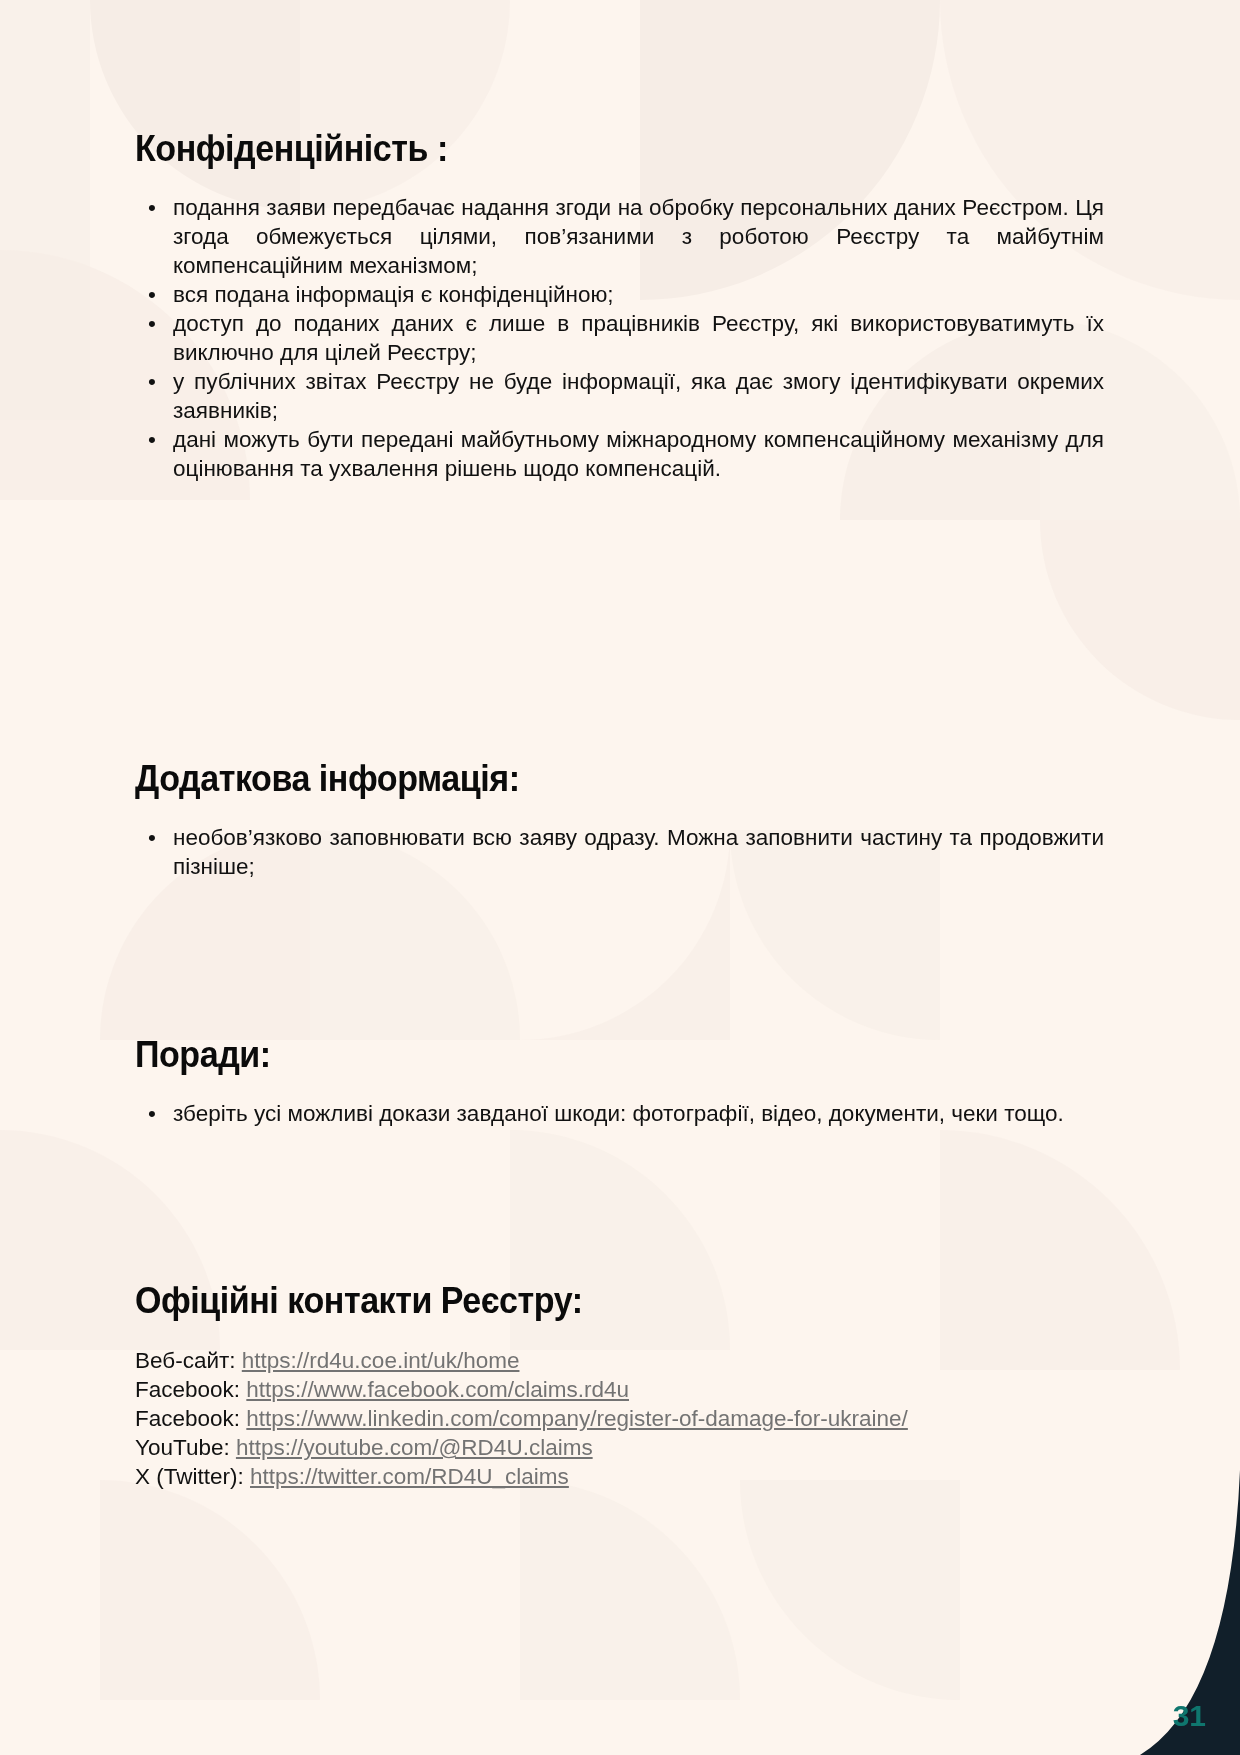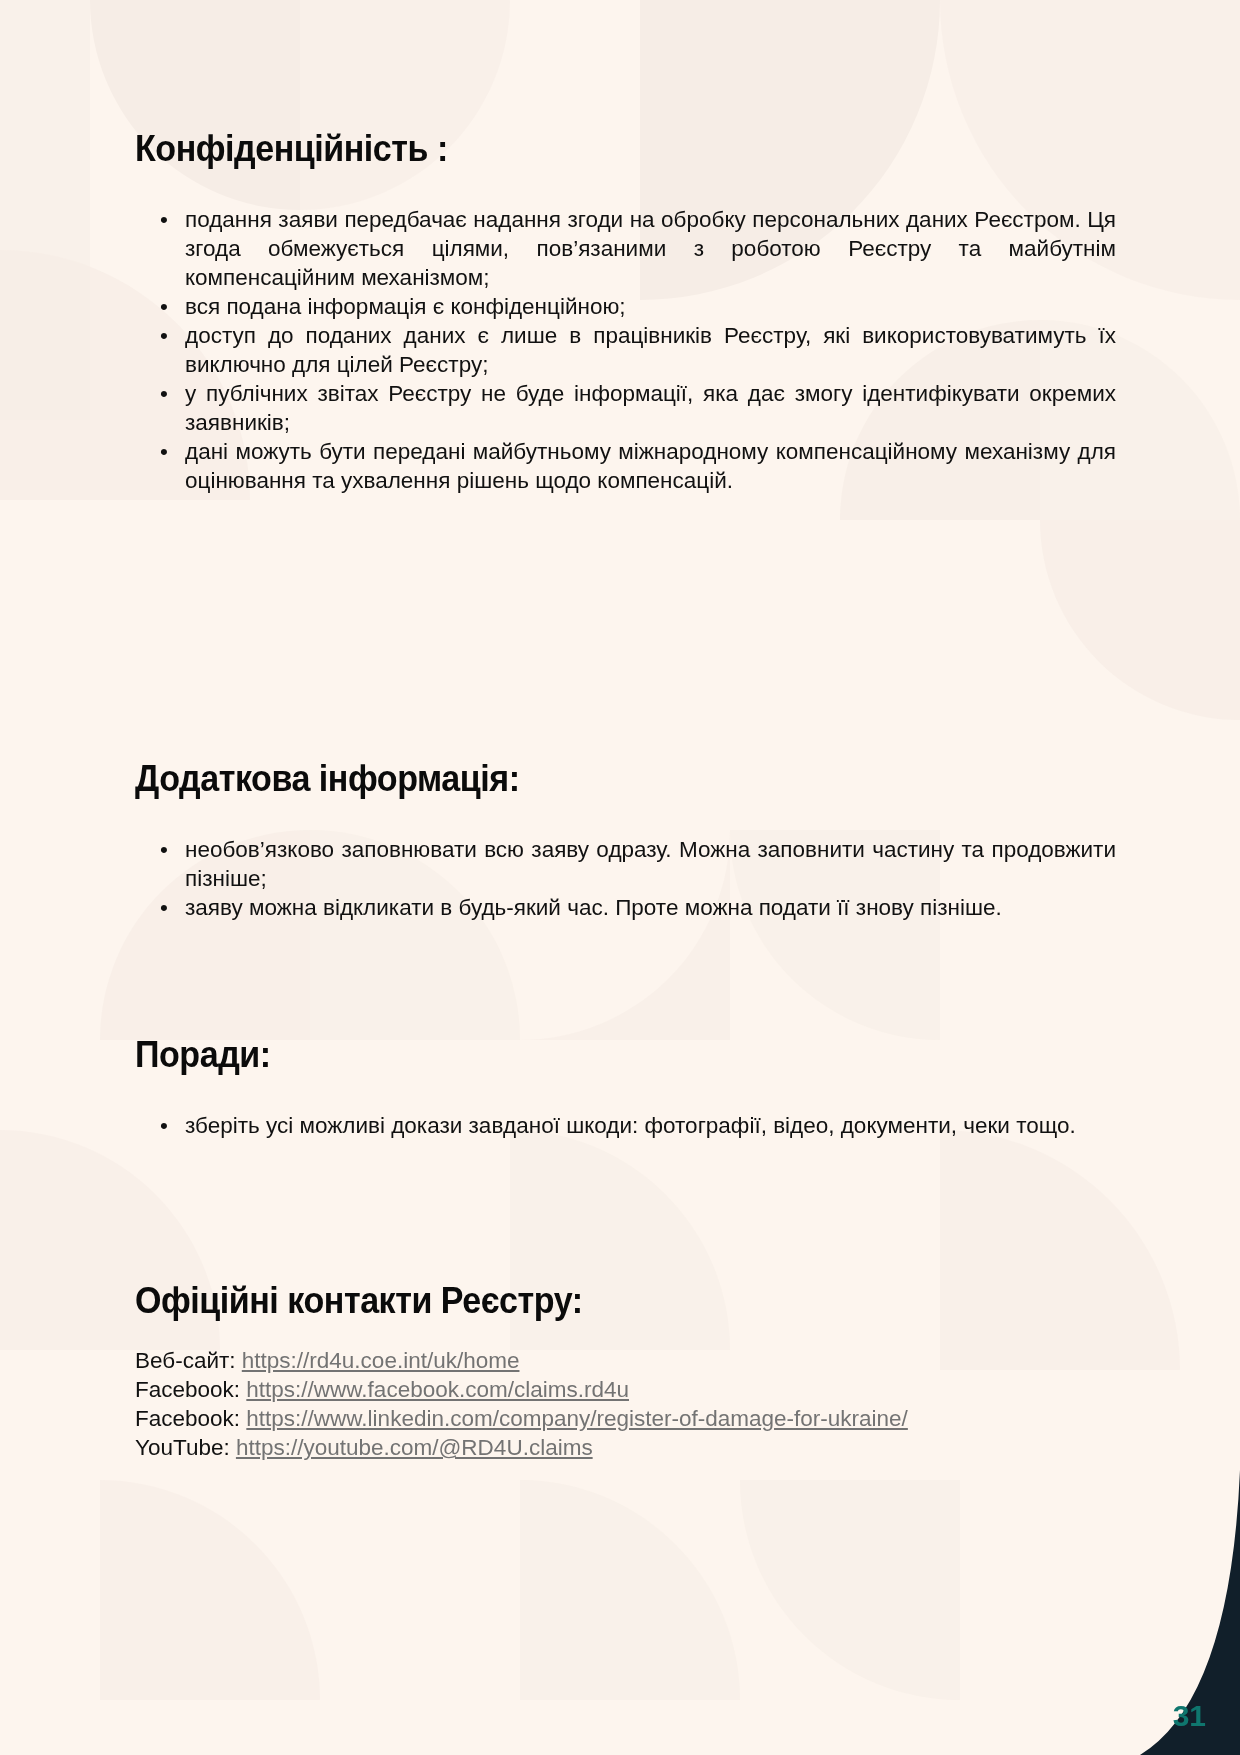--- a/index.html
+++ b/index.html
@@ -12,21 +12,21 @@
   .bg-pattern { position: absolute; inset: 0; z-index: 0; }
   .page { position: absolute; inset: 0; z-index: 1; }
   h2.section-title {
     position: absolute; left: 135px; margin: 0;
     font-family: "Liberation Sans", sans-serif;
     font-weight: 700; font-size: 37px; letter-spacing: -0.5px;
     transform: scaleX(0.92); transform-origin: left center;
     color: #0b0b0b;
   }
   ul.bullets {
-    position: absolute; left: 148px; width: 956px; margin: 12px; padding: 0;
+    position: absolute; left: 148px; width: 956px; margin: 0; padding: 0;
     list-style: none;
     font-size: 22.5px; line-height: 29px;
   }
   ul.bullets li {
     position: relative; padding-left: 25px; text-align: justify;
   }
   ul.bullets li::before {
     content: "•"; position: absolute; left: 0; top: 0;
   }
   .callout { position: absolute; left: 136px; top: 545px; width: 968px; height: 150px; }
@@ -93,33 +93,33 @@
     <li>вся подана інформація є конфіденційною;</li>
     <li>доступ до поданих даних є лише в працівників Реєстру, які використовуватимуть їх виключно для цілей Реєстру;</li>
     <li>у публічних звітах Реєстру не буде інформації, яка дає змогу ідентифікувати окремих заявників;</li>
     <li>дані можуть бути передані майбутньому міжнародному компенсаційному механізму для оцінювання та ухвалення рішень щодо компенсацій.</li>
   </ul>
 
 
   <h2 class="section-title" style="top:758px">Додаткова інформація:</h2>
   <ul class="bullets" style="top:823px">
     <li>необов’язково заповнювати всю заяву одразу. Можна заповнити частину та продовжити пізніше;</li>
-    <li>заяву можна відкликати в будь-який час. Проте можна подати її знову пізніше.</li>
   </ul>
 
   <h2 class="section-title" style="top:1034px">Поради:</h2>
   <ul class="bullets" style="top:1099px">
     <li>зберіть усі можливі докази завданої шкоди: фотографії, відео, документи, чеки тощо.</li>
   </ul>
 
   <h2 class="section-title" style="top:1280px">Офіційні контакти Реєстру:</h2>
   <div class="contacts">
     <div><span>Веб-сайт: </span><a>https://rd4u.coe.int/uk/home</a></div>
     <div><span>Facebook: </span><a>https://www.facebook.com/claims.rd4u</a></div>
     <div><span>Facebook: </span><a>https://www.linkedin.com/company/register-of-damage-for-ukraine/</a></div>
     <div><span>YouTube: </span><a>https://youtube.com/@RD4U.claims</a></div>
+    <div><span>X (Twitter): </span><a>https://twitter.com/RD4U_claims</a></div>
   </div>
 
   <svg class="corner" viewBox="0 0 100 285" preserveAspectRatio="none">
     <path d="M100 0 Q90 230 0 285 L100 285 Z" fill="#111f2a"></path>
   </svg>
   <div class="page-number">31</div>
 </div>
 
 </body></html>

